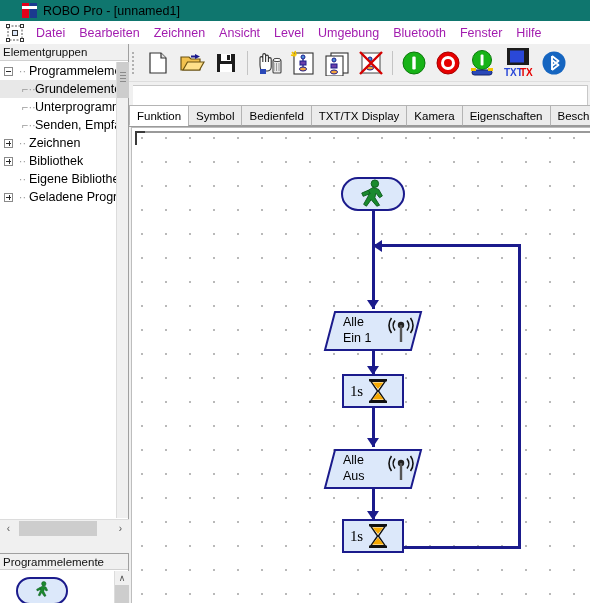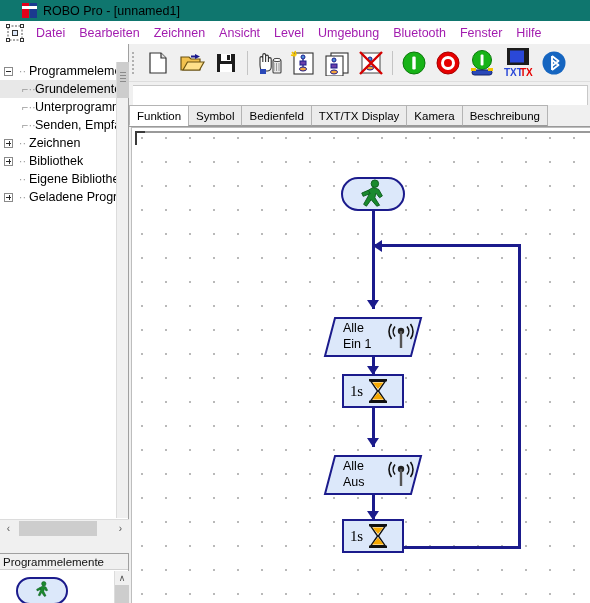--- a/index.html
+++ b/index.html
@@ -206,21 +206,21 @@
 
   
   .node { position: absolute; }
   .node-start {
     width: 64px; height: 34px; background: #dce8fa;
     border: 2px solid #1b1b8c; border-radius: 17px;
     display: flex; align-items: center; justify-content: center;
   }
   .node-io {
     width: 100px; height: 44px;
-    display: flex; align-items: center; margin-top: 6px;
+    display: flex; align-items: center;
   }
   .para {
     position: absolute; left: 0; top: 0; width: 100px; height: 44px;
   }
   .io-text {
     position: absolute; left: 20px; top: 5px; width: 42px;
     font-size: 12.5px; color: #000; line-height: 16px; text-align: left;
   }
   .io-icon { position: absolute; left: 62px; top: 8px; width: 32px; height: 28px; }
   .node-wait {
@@ -275,20 +275,21 @@
     <span class="menu-item">Zeichnen</span>
     <span class="menu-item">Ansicht</span>
     <span class="menu-item">Level</span>
     <span class="menu-item">Umgebung</span>
     <span class="menu-item">Bluetooth</span>
     <span class="menu-item">Fenster</span>
     <span class="menu-item">Hilfe</span>
   </div>
 
   <div class="tree-panel">
+    <div class="tree-header">Elementgruppen</div>
 
     <div class="tree-body">
       <div class="tree-row tree-indent1">
         <span class="tw"></span>
         <span class="dashes">··</span>
         <span class="tlabel">Programmelemente</span>
       </div>
       <div class="tree-row tree-indent2 sel">
         <span class="dashes">⌐··</span>
         <span class="tlabel">Grundelemente</span>
@@ -487,20 +488,21 @@
     <div class="doc-tabs">
       <div class="doc-tabs-fill"></div>
     </div>
 
     <div class="sub-tabs">
       <div class="sub-tab active">Funktion</div>
       <div class="sub-tab">Symbol</div>
       <div class="sub-tab">Bedienfeld</div>
       <div class="sub-tab">TXT/TX Display</div>
       <div class="sub-tab">Kamera</div>
+      <div class="sub-tab">Eigenschaften</div>
       <div class="sub-tab">Beschreibung</div>
     </div>
 
     <div class="canvas-wrap">
       <div class="canvas"></div>
       <div class="canvas-topline"></div>
       <div class="corner-bracket"></div>
 
       <div class="conn conn-v" style="left:240px; top:83px; height:98px;"></div>
       <div class="arrow-down" style="left:235px; top:172px;"></div>

